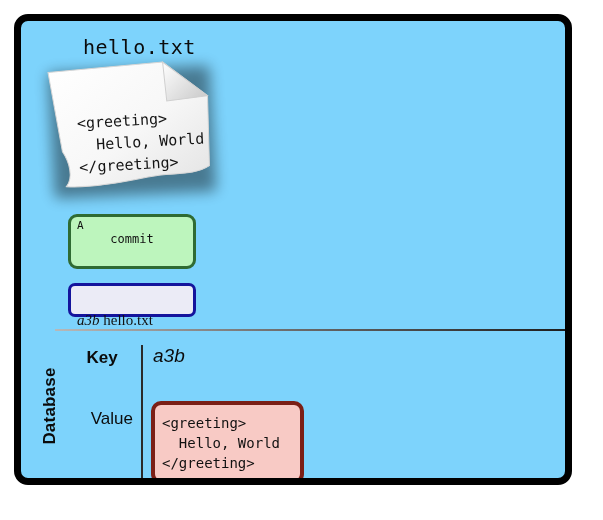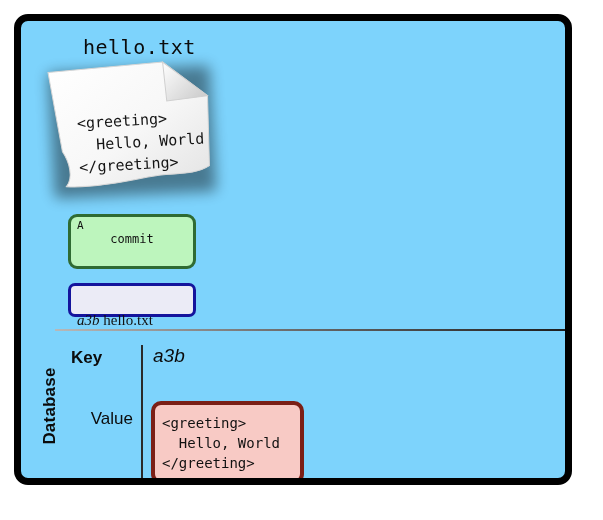--- a/index.html
+++ b/index.html
@@ -154,21 +154,21 @@
     top: 324px;
     width: 2px;
     height: 140px;
     background: #2a2a2a;
   }
   #key-label {
     position: absolute;
     left: 50px;
     top: 327px;
     width: 62px;
-    text-align: left;
+    text-align: center;
     font-size: 17px;
     font-weight: bold;
     color: #0b0b0b;
   }
   #value-label {
     position: absolute;
     left: 40px;
     top: 388px;
     width: 72px;
     text-align: right;

